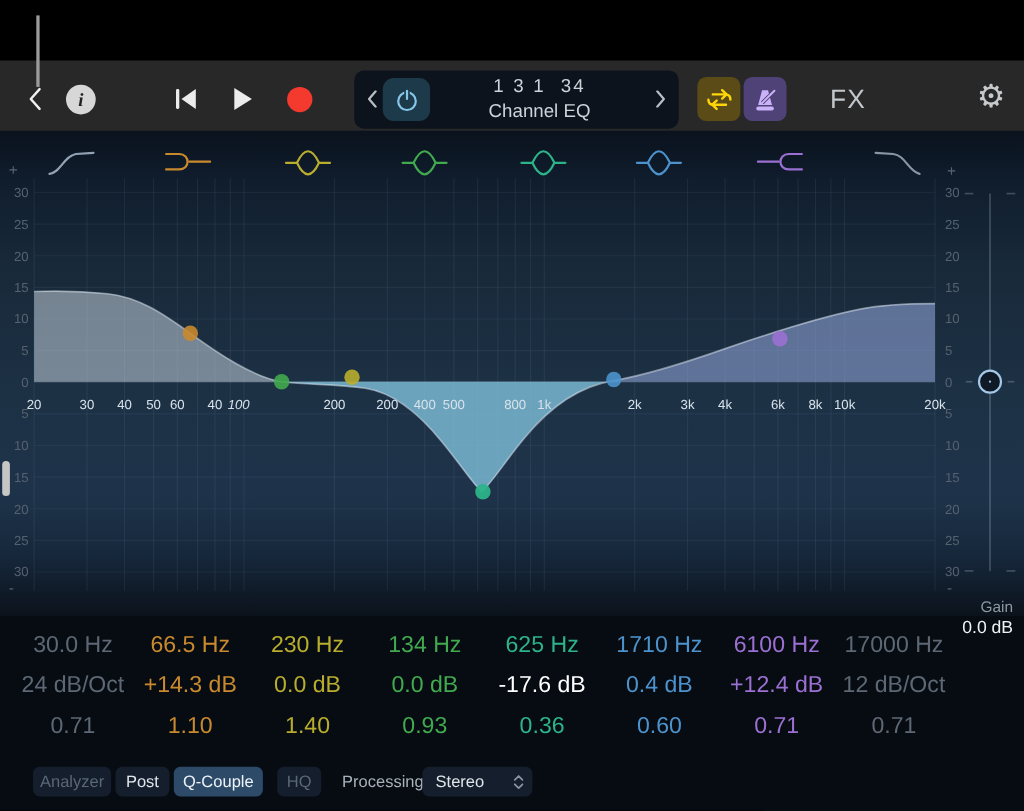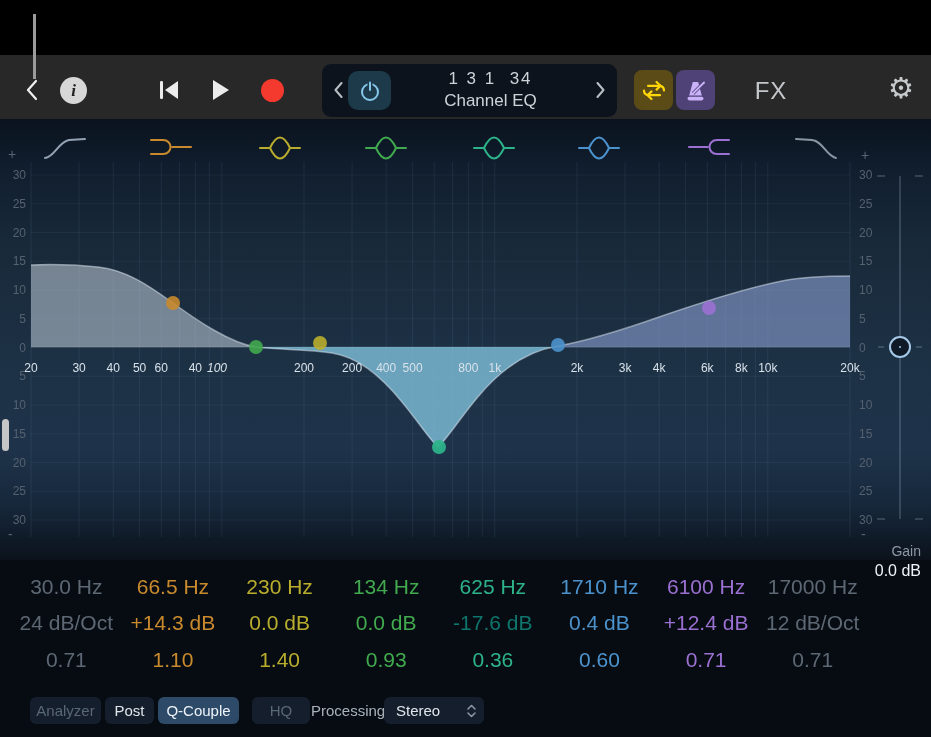--- a/index.html
+++ b/index.html
@@ -321,40 +321,40 @@
       <div class="param-cell" style="color: rgb(45, 179, 137);">625 Hz</div>
       <div class="param-cell" style="color: rgb(76, 147, 205);">1710 Hz</div>
       <div class="param-cell" style="color: rgb(155, 112, 210);">6100 Hz</div>
       <div class="param-cell" style="color: rgb(93, 104, 116);">17000 Hz</div>
     </div>
   <div class="param-row" id="param-row-gain" style="top:613px;">
       <div class="param-cell" style="color: rgb(93, 104, 116);">24 dB/Oct</div>
       <div class="param-cell" style="color: rgb(201, 138, 46);">+14.3 dB</div>
       <div class="param-cell" style="color: rgb(185, 173, 46);">0.0 dB</div>
       <div class="param-cell" style="color: rgb(65, 170, 79);">0.0 dB</div>
-      <div class="param-cell" style="color: #0f766e;">-17.6 dB</div>
+      <div class="param-cell" style="color: #ffffff;">-17.6 dB</div>
       <div class="param-cell" style="color: rgb(76, 147, 205);">0.4 dB</div>
       <div class="param-cell" style="color: rgb(155, 112, 210);">+12.4 dB</div>
       <div class="param-cell" style="color: rgb(93, 104, 116);">12 dB/Oct</div>
     </div>
   <div class="param-row" id="param-row-q" style="top:650px;">
       <div class="param-cell" style="color: rgb(93, 104, 116);">0.71</div>
       <div class="param-cell" style="color: rgb(201, 138, 46);">1.10</div>
       <div class="param-cell" style="color: rgb(185, 173, 46);">1.40</div>
       <div class="param-cell" style="color: rgb(65, 170, 79);">0.93</div>
       <div class="param-cell" style="color: rgb(45, 179, 137);">0.36</div>
       <div class="param-cell" style="color: rgb(76, 147, 205);">0.60</div>
       <div class="param-cell" style="color: rgb(155, 112, 210);">0.71</div>
       <div class="param-cell" style="color: rgb(93, 104, 116);">0.71</div>
     </div>
 
   <button class="bb-btn dim" style="left:30px;width:71px;">Analyzer</button>
   <button class="bb-btn" style="left:105px;width:49px;">Post</button>
   <button class="bb-btn on" style="left:158px;width:81px;">Q-Couple</button>
-  <button class="bb-btn dim" style="left:252px;width:58px;">HQ</button>
+  <button class="bb-btn dim" style="left:252px;width:40px;">HQ</button>
   <div class="bb-label" style="left:311px;">Processing:</div>
   <div class="bb-select">
     <span>Stereo</span>
     <svg width="9" height="14" viewBox="0 0 9 14">
       <path d="M1 5 L4.5 1.5 L8 5 M1 9 L4.5 12.5 L8 9" fill="none" stroke="#8b949e" stroke-width="1.6" stroke-linecap="round" stroke-linejoin="round"></path>
     </svg>
   </div>
 
 </div>
 

